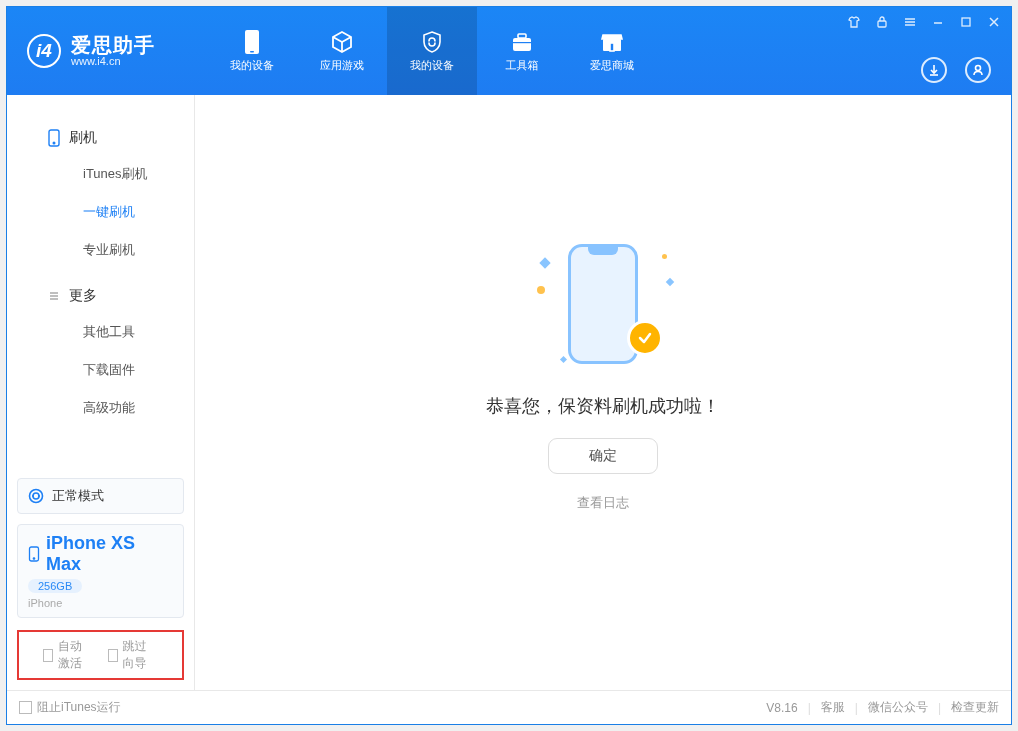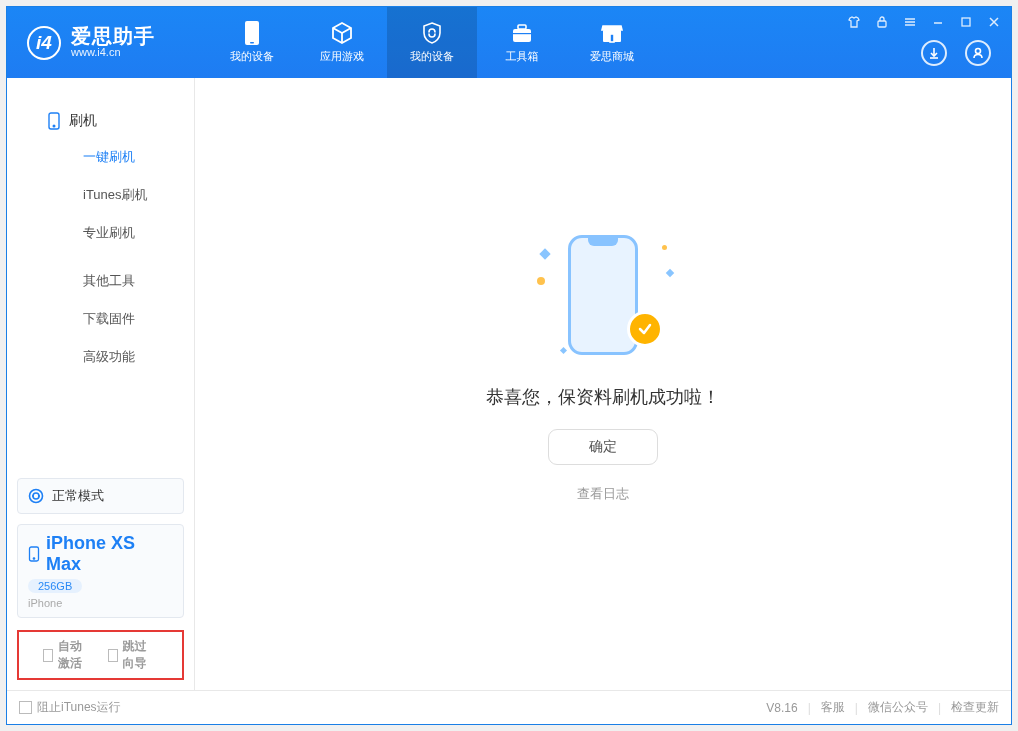--- a/index.html
+++ b/index.html
@@ -1,18 +1,18 @@
 <!DOCTYPE html>
 <html><head>
 <meta charset="utf-8">
 <style>
 * { margin: 0; padding: 0; box-sizing: border-box; font-family: "Microsoft YaHei", "PingFang SC", sans-serif; }
 body { background: #f0f0f0; display: flex; justify-content: center; padding: 6px; }
 .window { width: 1006px; height: 719px; background: #fff; border: 1px solid #1a7fe6; display: flex; flex-direction: column; position: relative; }
-.titlebar { height: 71px; background: linear-gradient(to bottom, #1b86f6, #1e7cf2); display: flex; align-items: stretch; color: #fff; }
+.titlebar { height: 88px; background: linear-gradient(to bottom, #1b86f6, #1e7cf2); display: flex; align-items: stretch; color: #fff; }
 .logo { width: 200px; display: flex; align-items: center; padding-left: 20px; gap: 10px; }
 .logo-icon { width: 34px; height: 34px; border: 2px solid #fff; border-radius: 50%; display: flex; align-items: center; justify-content: center; font-weight: bold; font-size: 19px; font-style: italic; }
 .logo-text { display: flex; flex-direction: column; line-height: 1.05; }
 .logo-text .name { font-size: 20px; font-weight: bold; letter-spacing: 1px; }
 .logo-text .sub { font-size: 11px; opacity: .9; }
 .nav { display: flex; }
 .nav-item { width: 90px; display: flex; flex-direction: column; align-items: center; justify-content: center; font-size: 11px; cursor: pointer; gap: 4px; }
 .nav-item .icn { width: 24px; height: 24px; display: flex; align-items: center; justify-content: center; }
 .nav-item.active { background: rgba(0,0,0,.15); }
 .win-controls { position: absolute; top: 6px; right: 8px; display: flex; gap: 10px; align-items: center; }
@@ -25,21 +25,21 @@
 .side-group { margin-bottom: 10px; }
 .side-group-title { display: flex; align-items: center; gap: 8px; font-size: 14px; color: #333; padding: 8px 16px; font-weight: 500;}
 .side-sub { font-size: 13px; color: #555; padding: 10px 0 10px 52px; cursor: pointer; }
 .side-sub.active { color: #1e80f5; }
 .device-panel { padding: 0 10px 12px; }
 .mode-box { border: 1px solid #e3e8ef; border-radius: 4px; padding: 8px 10px; display: flex; align-items: center; gap: 8px; font-size: 13px; color: #333; margin-bottom: 10px; background: #f9fbfd;}
 .device-box { border: 1px solid #e3e8ef; border-radius: 4px; padding: 8px 10px; background: #f9fbfd;}
 .device-box .name { color: #1e80f5; font-size: 18px; font-weight: 600; display: flex; align-items: center; gap: 6px; }
 .device-box .badge { display: inline-block; background: #e6f1fe; color: #2a8af6; border-radius: 10px; padding: 1px 10px; font-size: 11px; margin-top: 4px; }
 .device-box .type { color: #aaa; font-size: 11px; margin-top: 3px; }
-.highlight-box { margin: 0 10px 10px; border: 2px solid #e53935; padding: 6px 24px; display: flex; gap: 14px; align-items: center; font-weight: bold;}
+.highlight-box { margin: 0 10px 10px; border: 2px solid #e53935; padding: 6px 24px; display: flex; gap: 14px; align-items: center;}
 .chk { display: flex; align-items: center; gap: 5px; font-size: 12px; color: #999; cursor: pointer;}
 .chk .box { width: 13px; height: 13px; border: 1px solid #bbb; background: #fff; }
 .main { flex: 1; display: flex; flex-direction: column; align-items: center; justify-content: center; gap: 20px; padding-bottom: 40px;}
 .hero { position: relative; width: 140px; height: 140px; display: flex; align-items: center; justify-content: center;}
 .phone { width: 70px; height: 120px; border: 3px solid #88c3ff; border-radius: 14px; background: #e8f3ff; position: relative; }
 .phone .notch { position: absolute; top: -2px; left: 50%; transform: translateX(-50%); width: 30px; height: 10px; background: #88c3ff; border-radius: 0 0 6px 6px;}
 .check-circle { position: absolute; right: 10px; bottom: 18px; width: 36px; height: 36px; background: #ffb400; border-radius: 50%; display: flex; align-items: center; justify-content: center; color: #fff; font-size: 20px; border: 3px solid #fff;}
 .spark { position: absolute; background: #89c5ff; transform: rotate(45deg); }
 .s1 { width: 8px; height: 8px; top: 25px; left: 8px;}
 .s2 { width: 6px; height: 6px; top: 45px; right: 0;}
@@ -178,25 +178,33 @@
         <div class="side-group">
           <div class="side-group-title">
             <span>
                 <svg width="14" height="18" viewBox="0 0 14 18" fill="none" stroke="#1e80f5" stroke-width="1.4">
                   <rect x="2" y="1" width="10" height="16" rx="2"></rect>
                   <circle cx="7" cy="14" r="0.8" fill="#1e80f5"></circle>
                 </svg>
               </span>
             <span>刷机</span>
           </div>
+          <div class="side-sub">iTunes刷机</div>
           <div class="side-sub active">一键刷机</div>
-          <div class="side-sub">iTunes刷机</div>
           <div class="side-sub">专业刷机</div>
         </div>
         <div class="side-group">
+          <div class="side-group-title">
+            <span>
+                <svg width="14" height="14" viewBox="0 0 14 14" stroke="#aaa" stroke-width="1.4">
+                  <path d="M3 4 L11 4 M3 7 L11 7 M3 10 L11 10"></path>
+                </svg>
+              </span>
+            <span>更多</span>
+          </div>
           <div class="side-sub">其他工具</div>
           <div class="side-sub">下载固件</div>
           <div class="side-sub">高级功能</div>
         </div>
       </div>
 
       <div class="device-panel">
         <div class="mode-box">
           <span>
               <svg width="16" height="16" viewBox="0 0 16 16" fill="none" stroke="#1e80f5" stroke-width="1.6">

